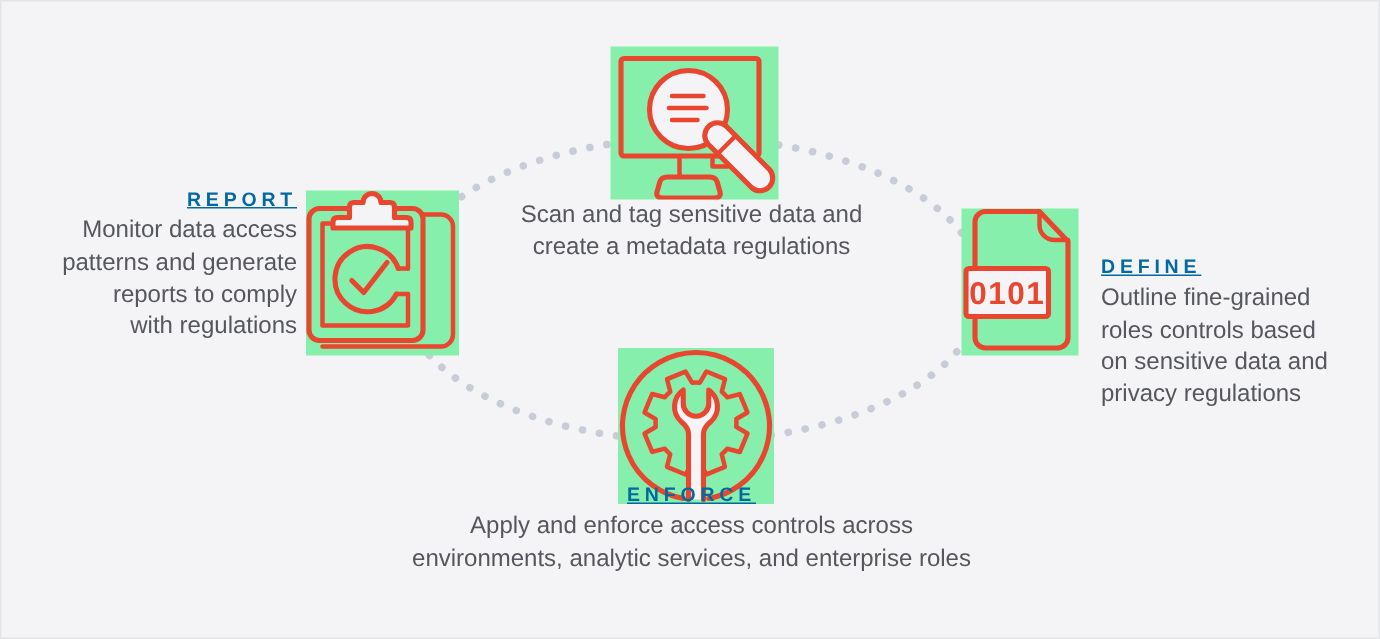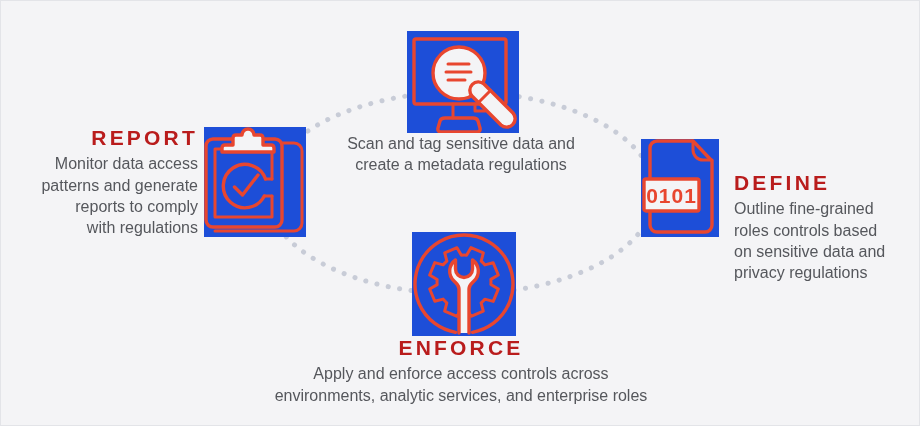--- a/index.html
+++ b/index.html
@@ -2,26 +2,26 @@
 <html><head>
 <meta charset="utf-8">
 <style>
   html,body{margin:0;padding:0;background:#fff;}
   .canvas{
     position:relative;width:920px;height:426px;box-sizing:border-box;
     background:#f4f4f6;border:1px solid #e3e4e8;overflow:hidden;
     font-family:"Liberation Sans","DejaVu Sans",sans-serif;
   }
   .ellipse-layer{position:absolute;left:0;top:0;width:920px;height:426px;}
-  .icon-box{position:absolute;background:#1d4ed8;}
+  .icon-box{position:absolute;background:#86efac;}
   .icon-box svg{display:block;}
   .node-text{position:absolute;color:#55575c;font-size:16px;line-height:1.33;}
   .node-title{
-    color:#b91c1c;font-size:21px;font-weight:700;letter-spacing:3.2px;
-    line-height:1.25;margin-bottom:2px;
+    color:#0369a1;font-size:13px;font-weight:700;letter-spacing:3.2px;
+    line-height:1.25;margin-bottom:2px;text-decoration:underline;
   }
   .node-desc{white-space:pre-line;}
   .align-right{text-align:right;}
   .align-left{text-align:left;margin-top:44px;}
   .align-center{text-align:center;}
   .stroke{fill:none;stroke:#e8462f;stroke-width:3.4;stroke-linecap:round;stroke-linejoin:round;}
   .stroke-thin{fill:none;stroke:#e8462f;stroke-width:3;stroke-linecap:round;stroke-linejoin:round;}
   .masked{fill:#f4f4f6;stroke:#e8462f;stroke-width:3.4;stroke-linecap:round;stroke-linejoin:round;}
   .icon-digits{fill:#e8462f;font-family:"Liberation Sans","DejaVu Sans",sans-serif;
     font-weight:700;font-size:21px;letter-spacing:1px;}
@@ -69,21 +69,21 @@
 
   <div class="icon-box" style="left:411px;top:231px;">
     <svg width="104" height="104" viewBox="0 0 104 104">
       <path class="stroke" d="M60.5 100.3 A49 49 0 1 0 43.5 100.3"></path>
       <g transform="rotate(22.5 52 50)">
         <path class="stroke-thin" d="M77.8 42.1 L86.4 43.3 L86.4 56.7 L77.8 57.9 A27 27 0 0 1 75.8 62.7 L81 69.6 L71.6 79 L64.7 73.8 A27 27 0 0 1 59.9 75.8 L58.7 84.4 L45.3 84.4 L44.1 75.8 A27 27 0 0 1 39.3 73.8 L32.4 79 L23 69.6 L28.2 62.7 A27 27 0 0 1 26.2 57.9 L17.6 56.7 L17.6 43.3 L26.2 42.1 A27 27 0 0 1 28.2 37.3 L23 30.4 L32.4 21 L39.3 26.2 A27 27 0 0 1 44.1 24.2 L45.3 15.6 L58.7 15.6 L59.9 24.2 A27 27 0 0 1 64.7 26.2 L71.6 21 L81 30.4 L75.8 37.3 A27 27 0 0 1 77.8 42.1 Z"></path>
       </g>
       <path class="masked" d="M47 101 L47 57 C47 53 44 51 42 49 A13.5 13.5 0 0 1 43.5 28 L43.5 37 A8.5 8.5 0 0 0 60.5 37 L60.5 28 A13.5 13.5 0 0 1 62 49 C60 51 57 53 57 57 L57 101"></path>
     </svg>
   </div>
-  <div class="node-text align-center" style="left:190px;top:334px;width:540px;">
+  <div class="node-text align-center" style="left:190px;top:321px;width:540px;">
     <div class="node-title">ENFORCE</div>
     <div class="node-desc">Apply and enforce access controls across
 environments, analytic services, and enterprise roles</div>
   </div>
 
   <div class="icon-box" style="left:203px;top:126px;">
     <svg width="102" height="110" viewBox="0 0 102 110">
       <path class="stroke-thin" d="M78 16 h12 a8 8 0 0 1 8 8 v72 a8 8 0 0 1 -8 8 H11"></path>
       <rect class="stroke" x="2" y="12" width="76" height="88" rx="7"></rect>
       <path class="stroke-thin" d="M68 52 V22 H11 V90 H68 V69"></path>

